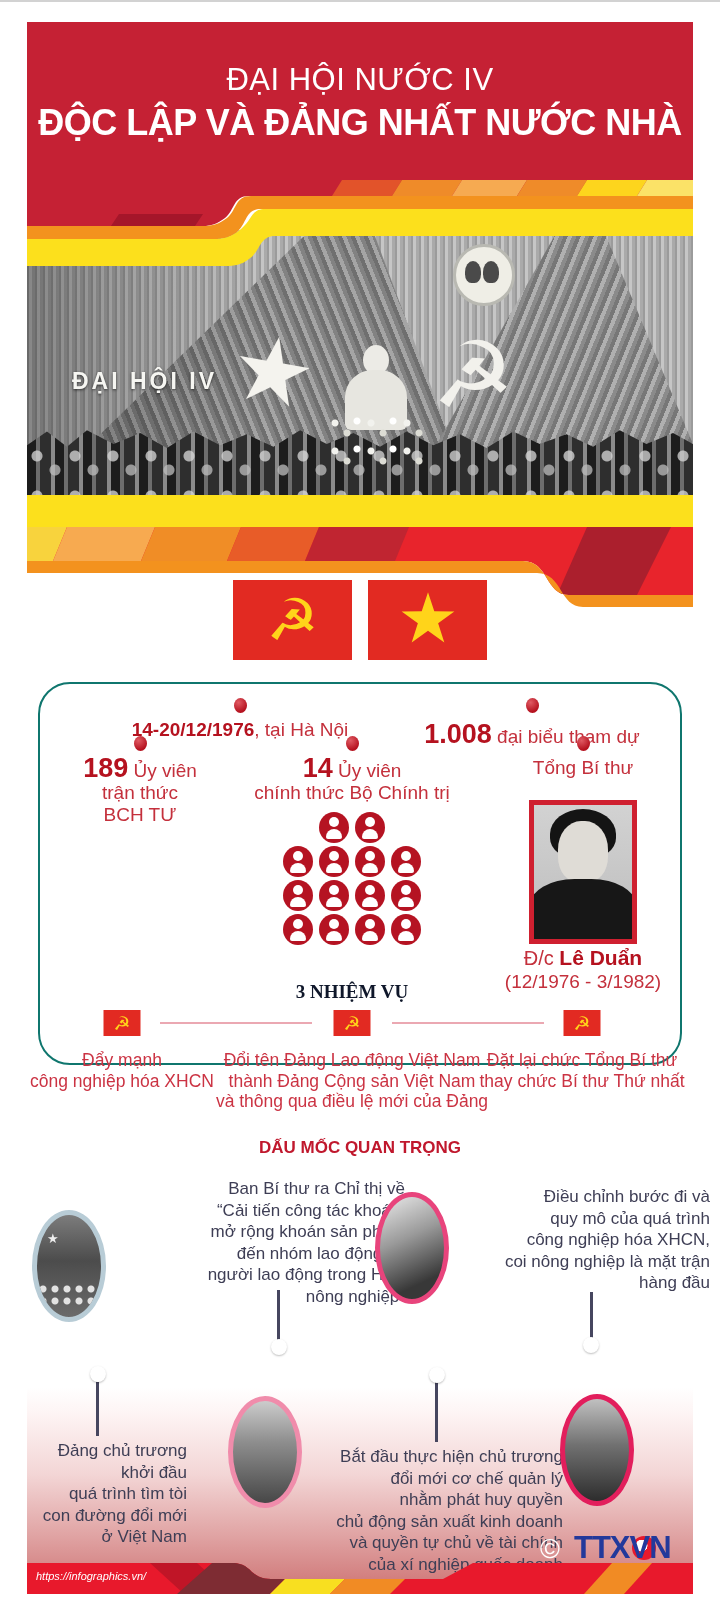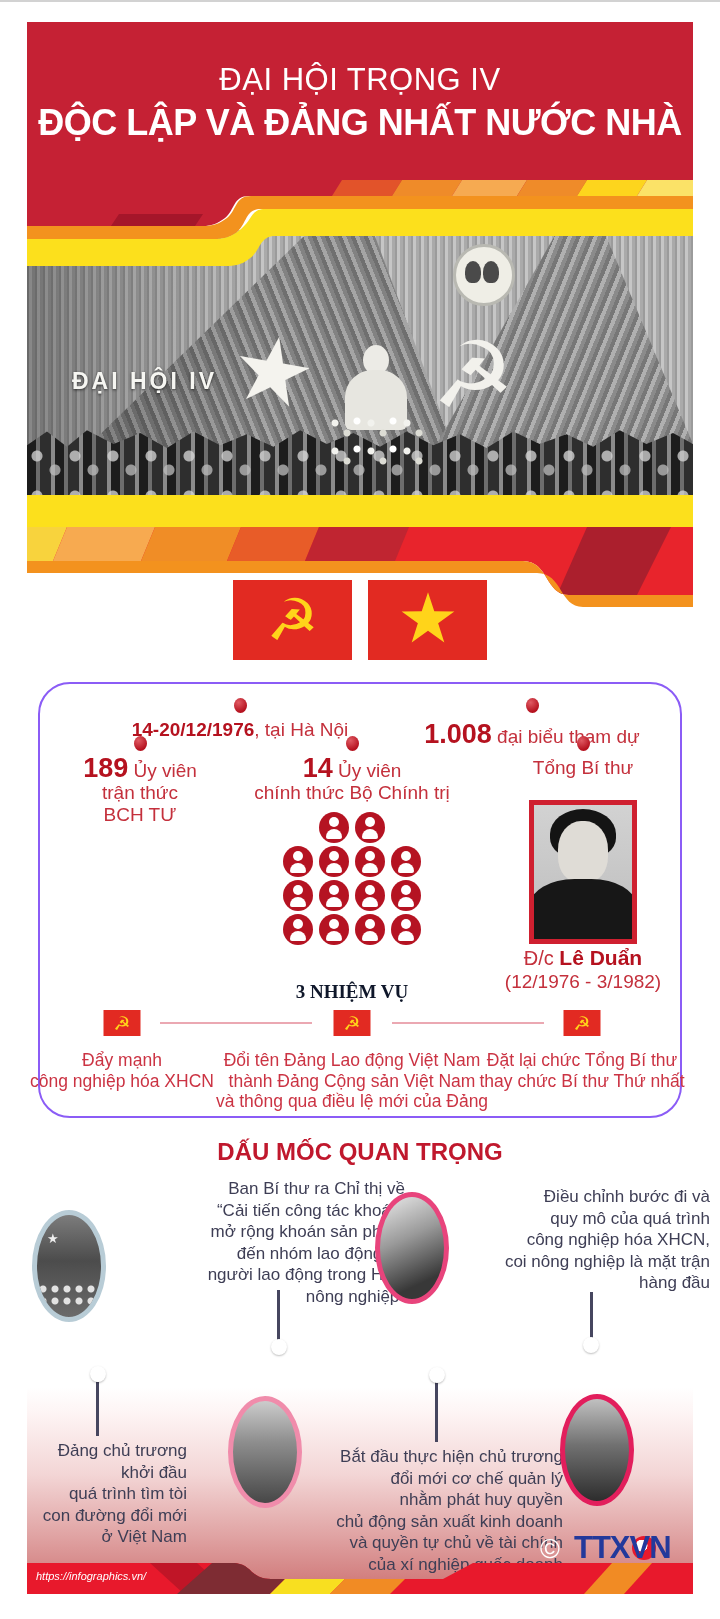--- a/index.html
+++ b/index.html
@@ -41,21 +41,21 @@
      background-image:radial-gradient(circle at 10px 12px,#d9d9d9 5px,rgba(0,0,0,0) 6px),radial-gradient(circle at 28px 26px,#bdbdbd 5px,rgba(0,0,0,0) 6px);
      background-size:38px 40px;opacity:.75;}
 
   
   .bigflag{top:580px;width:119px;height:80px;background:#e22a22;display:flex;align-items:center;justify-content:center;}
   #flag-party{left:233px;}
   #flag-vn{left:368px;}
   #flag-party .hs{font-size:58px;color:#ffd41a;line-height:1;font-family:"DejaVu Sans",sans-serif;}
 
   
-  #factbox{left:38px;top:682px;width:644px;height:436px;border:2px solid #8b5cf6;border-radius:32px;background:#fff;box-sizing:border-box;}
+  #factbox{left:38px;top:682px;width:644px;height:383px;border:2px solid #0f766e;border-radius:32px;background:#fff;box-sizing:border-box;}
   .fact{position:absolute;text-align:center;transform:translateX(-50%);color:#c4303c;}
   .dot{display:block;width:13px;height:15px;border-radius:50%;margin:0 auto 6px auto;
        background:radial-gradient(circle at 35% 30%,#e05a63,#b5121f 70%);}
   .num{font-size:27px;font-weight:800;color:#b5121f;}
   .flabel{font-size:19px;line-height:22px;}
   .fbold{font-weight:800;color:#b5121f;}
   #fact-date{left:200px;top:14px;width:330px;}
   #fact-del{left:492px;top:14px;width:300px;}
   #fact-cc{left:100px;top:52px;width:190px;}
   #fact-pb{left:312px;top:52px;width:260px;}
@@ -73,21 +73,21 @@
   #gs-term{left:543px;top:287px;width:240px;font-size:19px;}
   #tasks-head{left:312px;top:297px;width:200px;font-size:19px;font-weight:800;color:#0f172a;font-family:Liberation Serif, serif;}
   .taskflag{position:absolute;top:326px;width:37px;height:26px;background:#e22a22;transform:translateX(-50%);display:flex;align-items:center;justify-content:center;}
   .taskflag .hs{font-size:19px;color:#ffd41a;line-height:1;font-family:"DejaVu Sans",sans-serif;}
   .taskline{position:absolute;top:338px;height:2px;background:#eba8b2;}
   #tline1{left:120px;width:152px;} #tline2{left:352px;width:152px;}
   .task{position:absolute;top:366px;transform:translateX(-50%);text-align:center;font-size:17.5px;line-height:20.5px;color:#cb3343;}
   #task1{left:82px;width:200px;} #task2{left:312px;width:320px;} #task3{left:542px;width:250px;}
 
   
-  #ms-head{left:0;top:1138px;width:720px;text-align:center;font-size:24px;font-weight:800;color:#c0182d;}
+  #ms-head{left:0;top:1138px;width:720px;text-align:center;font-size:17px;font-weight:800;color:#c0182d;}
   .msphoto{position:absolute;border-radius:50%;overflow:hidden;box-sizing:border-box;}
   #msp1{left:32px;top:1210px;width:74px;height:112px;border:5px solid #b8ccd6;
         background:linear-gradient(180deg,#7c7c7c,#4c4c4c 45%,#6b6b6b);}
   #msp1 .tinystar{position:absolute;left:10px;top:16px;color:#eee;font-size:13px;}
   #msp1 .crowdrow{position:absolute;left:0;bottom:8px;width:100%;height:26px;
         background-image:radial-gradient(circle at 6px 6px,#e2e2e2 3px,rgba(0,0,0,0) 4px);background-size:12px 12px;}
   #msp2{left:375px;top:1192px;width:74px;height:112px;border:5px solid #e8447c;
         background:linear-gradient(155deg,#e0e0e0 5%,#9a9a9a 40%,#383838 80%);}
   #msp3{left:228px;top:1396px;width:74px;height:112px;border:5px solid #f08cab;
         background:linear-gradient(180deg,#cccccc,#8e8e8e 40%,#474747);}
@@ -130,21 +130,21 @@
   svg.deco{position:absolute;display:block;}
 </style>
 </head>
 <body>
 
 <div id="page">
 
   <div id="topline" class="abs"></div>
 
   <div id="header" class="abs">
-    <div id="title1" class="abs">ĐẠI HỘI TRỌNG IV</div>
+    <div id="title1" class="abs">ĐẠI HỘI NƯỚC IV</div>
     <div id="title2" class="abs">ĐỘC LẬP VÀ ĐẢNG NHẤT NƯỚC NHÀ</div>
   </div>
 
   <div id="photo" class="abs">
     <div id="drape1" class="abs drape"></div>
     <div id="drape2" class="abs"></div>
     <div class="abs shade"></div>
     <div id="medallion" class="abs">
       <span class="med-head h1"></span>
       <span class="med-head h2"></span>

